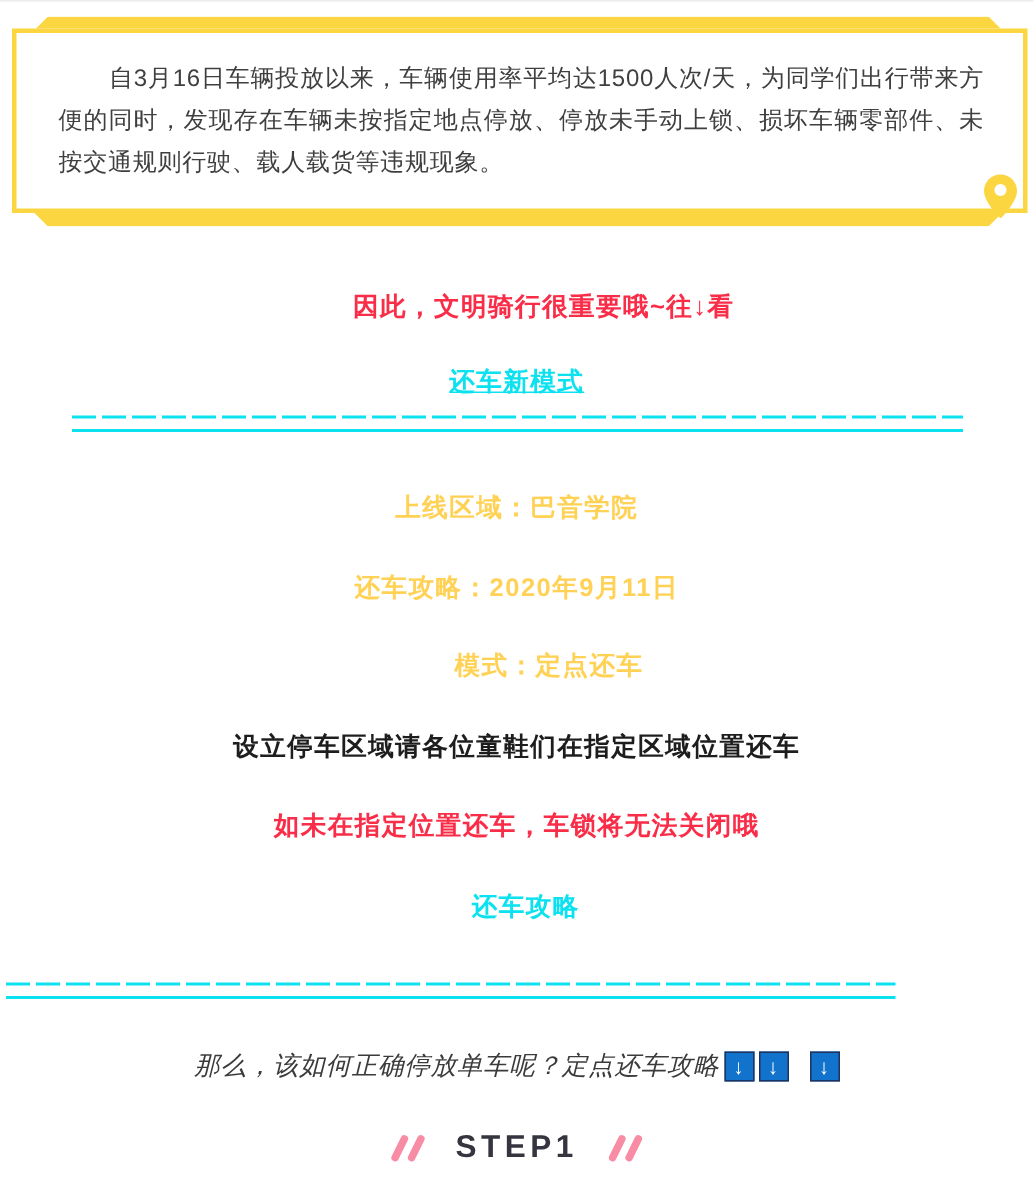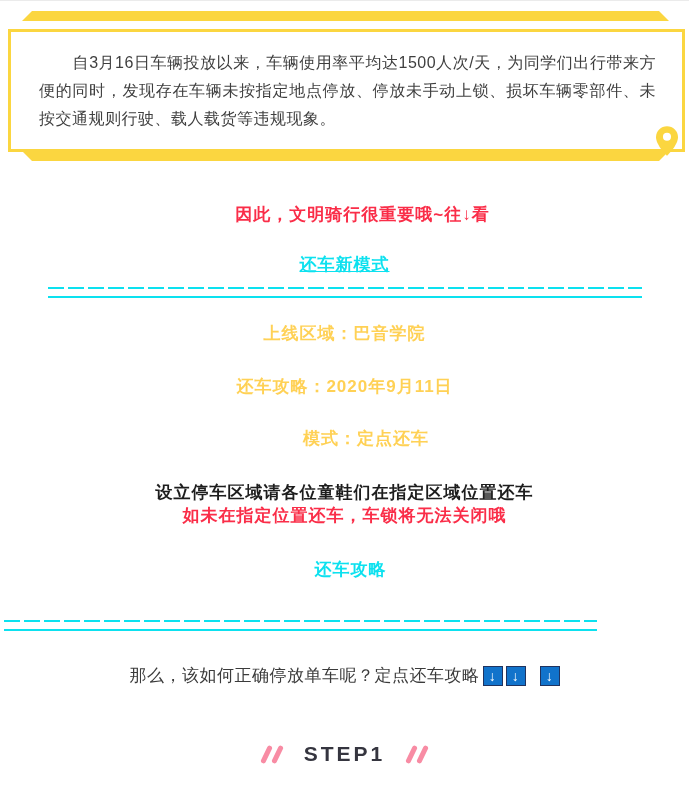--- a/index.html
+++ b/index.html
@@ -15,21 +15,21 @@
   *{margin:0;padding:0;box-sizing:border-box;}
   html,body{background:#fff;}
   body{
     width:689px;height:801px;overflow:hidden;
     font-family:"Liberation Sans","DejaVu Sans",sans-serif;
     color:var(--ink);
   }
   .top-hairline{height:1px;background:#ebebeb;}
 
   
-  .notice-wrap{position:relative;margin:10px 4px 0 8px;padding-top:18px;}
+  .notice-wrap{position:relative;margin:10px 4px 0 8px;padding-top:8px;}
   .bar{position:absolute;background:var(--frame-yellow);height:10px;}
   .bar.top{
     top:0;left:14px;right:16px;
     clip-path:polygon(10px 0,calc(100% - 10px) 0,100% 100%,0 100%);
   }
   .bar.bottom{
     bottom:-9px;left:14px;right:16px;
     clip-path:polygon(0 0,100% 0,calc(100% - 10px) 100%,10px 100%);
   }
   .notice-box{
@@ -45,51 +45,51 @@
 
   
   .hd{
     font-size:17px;font-weight:bold;line-height:23px;
     text-align:center;letter-spacing:1px;
   }
   .hd.red{color:var(--accent-red);margin-top:51px;padding-left:36px;}
   .hd.cyan{color:var(--accent-cyan);margin-top:27px;text-decoration:underline;}
   .hd.yellow{color:var(--heading-yellow);}
   .hd.black{color:#1d1d1d;margin-top:31px;}
-  .hd.red2{color:var(--accent-red);}
+  .hd.red2{color:var(--accent-red);margin-top:30px;}
   .hd.cyan2{color:var(--accent-cyan);margin-top:31px;margin-left:12px;}
-  .hd.y1{margin-top:24px;}
+  .hd.y1{margin-top:39px;}
   .hd.y2{margin-top:30px;}
   .hd.y3{margin-top:29px;margin-left:43px;}
 
   
   .divider{width:594px;}
   .divider .dash{
     height:2px;
     background:repeating-linear-gradient(90deg,var(--accent-cyan) 0 16px,transparent 16px 20px);
   }
   .divider .solid{height:2px;background:var(--accent-cyan);margin-top:7px;}
   .divider.center{margin:11px auto 0 auto;}
   .divider.left{margin:39px 0 0 4px;width:593px;}
 
   
   .question{
     margin-top:33px;display:flex;justify-content:center;align-items:center;
-    font-size:17px;color:var(--ink);letter-spacing:.5px;
+    font-size:17px;color:var(--ink);letter-spacing:.5px;font-style:italic;
   }
   .arrow-box{
     width:20px;height:20px;margin-left:3px;flex:0 0 auto;
     background:var(--arrow-blue);border:1px solid var(--arrow-border);
     color:#fff;font-size:14px;font-weight:bold;line-height:1;
     display:flex;align-items:center;justify-content:center;
   }
   .arrow-box.gap{margin-left:14px;}
 
   
-  .step-row{margin-top:55px;display:flex;justify-content:center;align-items:center;gap:21px;}
+  .step-row{margin-top:31px;display:flex;justify-content:center;align-items:center;gap:21px;}
   .slashes{display:inline-flex;}
   .slashes i{
     display:inline-block;width:5px;height:19px;margin:0 3px;
     background:var(--step-pink);border-radius:3px;transform:rotate(26deg);
   }
   .step-label{
     font-size:21px;font-weight:bold;letter-spacing:3px;color:#35353f;
   }
 </style>
 </head>

